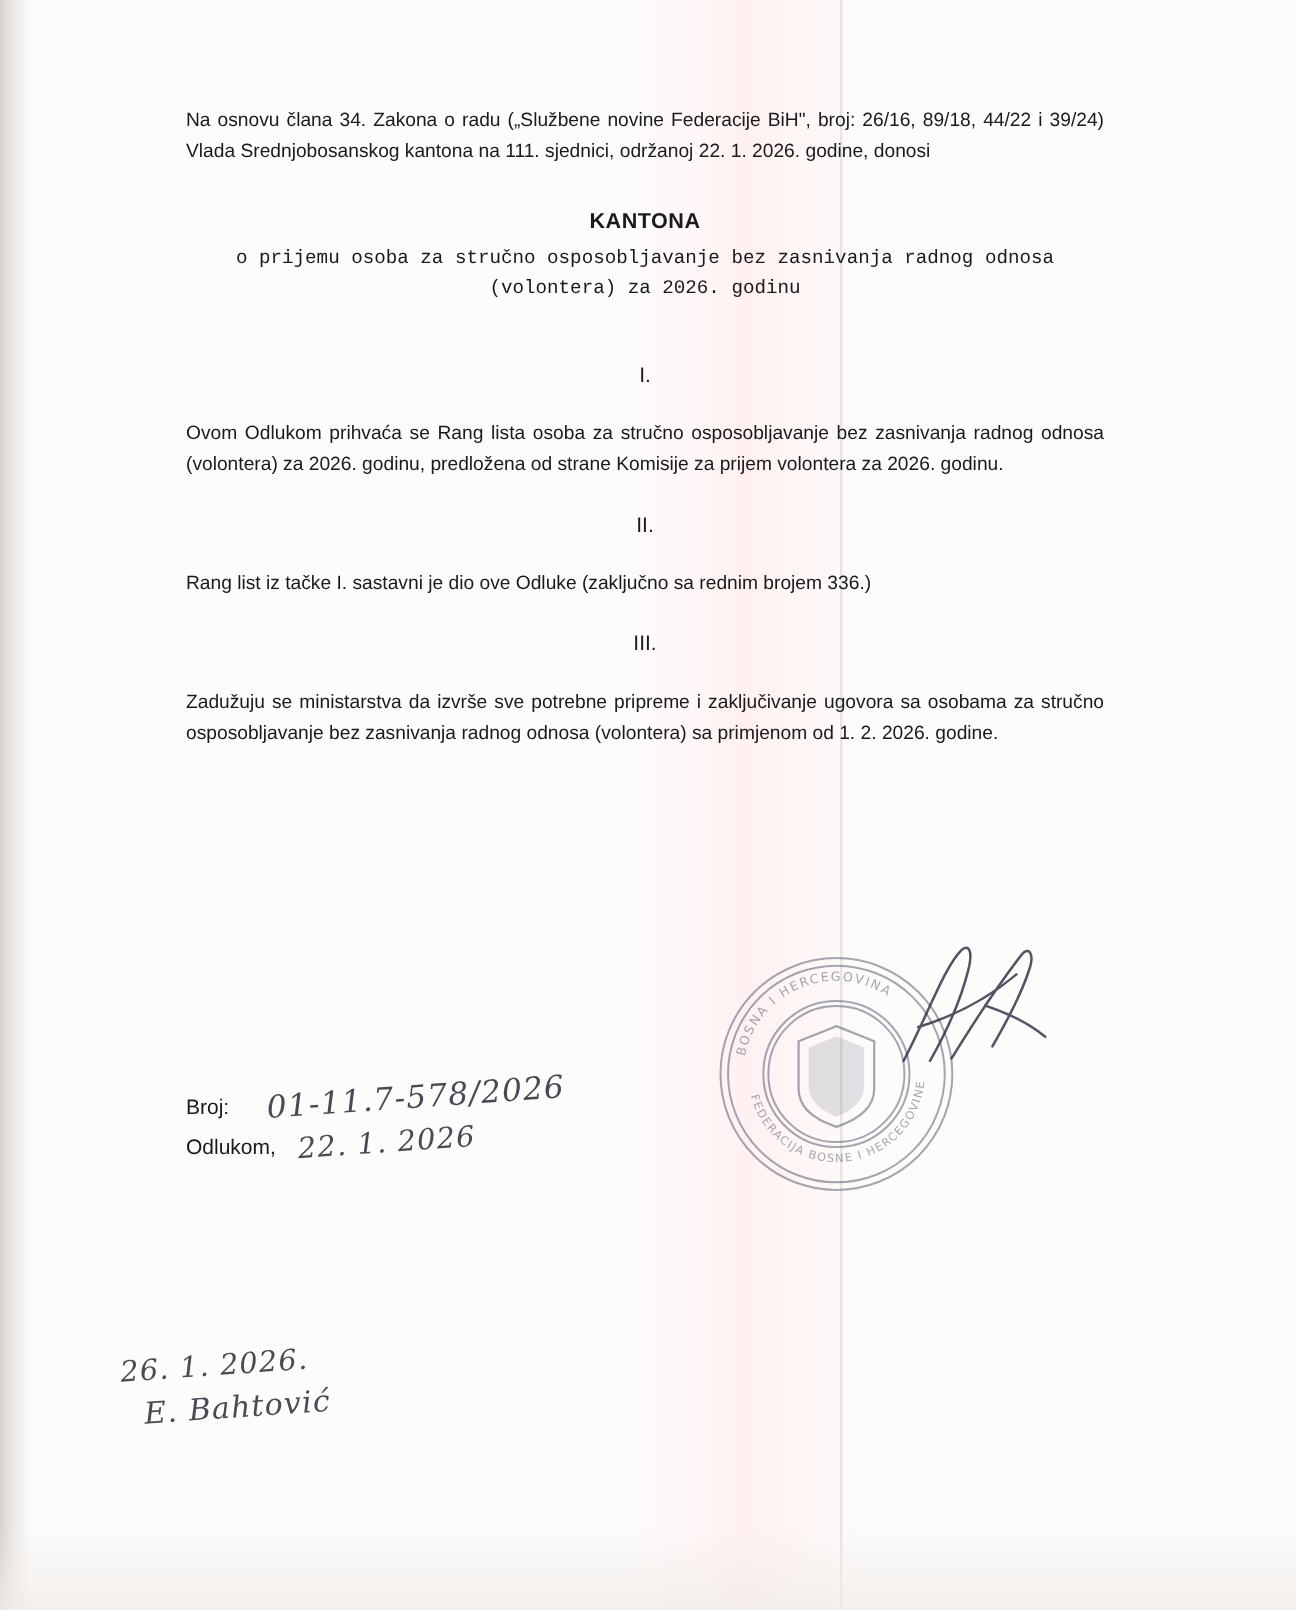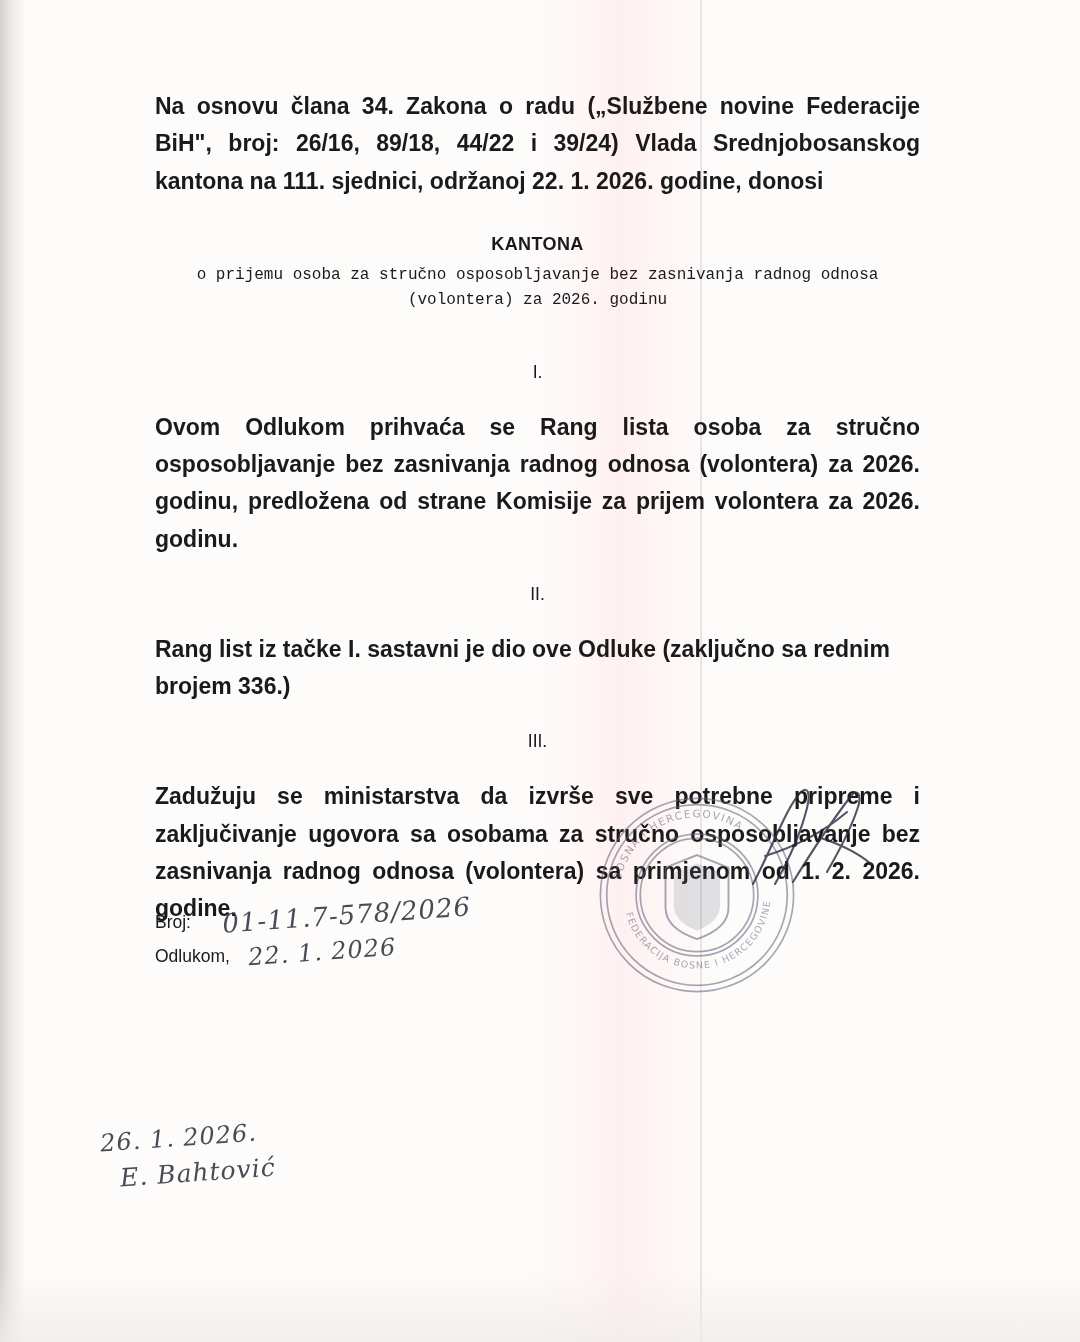--- a/index.html
+++ b/index.html
@@ -45,25 +45,24 @@
   }
 
   .doc {
     position: absolute;
     left: 155px;
     top: 88px;
     width: 765px;
   }
   p {
     margin: 0;
-    font-size: 23px;
+    font-size: 16px;
     line-height: 1.62;
     text-align: justify;
     text-justify: inter-word;
-    font-weight: bold;
   }
   .para { margin-bottom: 26px; }
   .intro { margin-bottom: 34px; }
   .title {
     text-align: center;
     font-weight: bold;
     font-size: 18px;
     letter-spacing: .4px;
     margin-bottom: 8px;
   }

